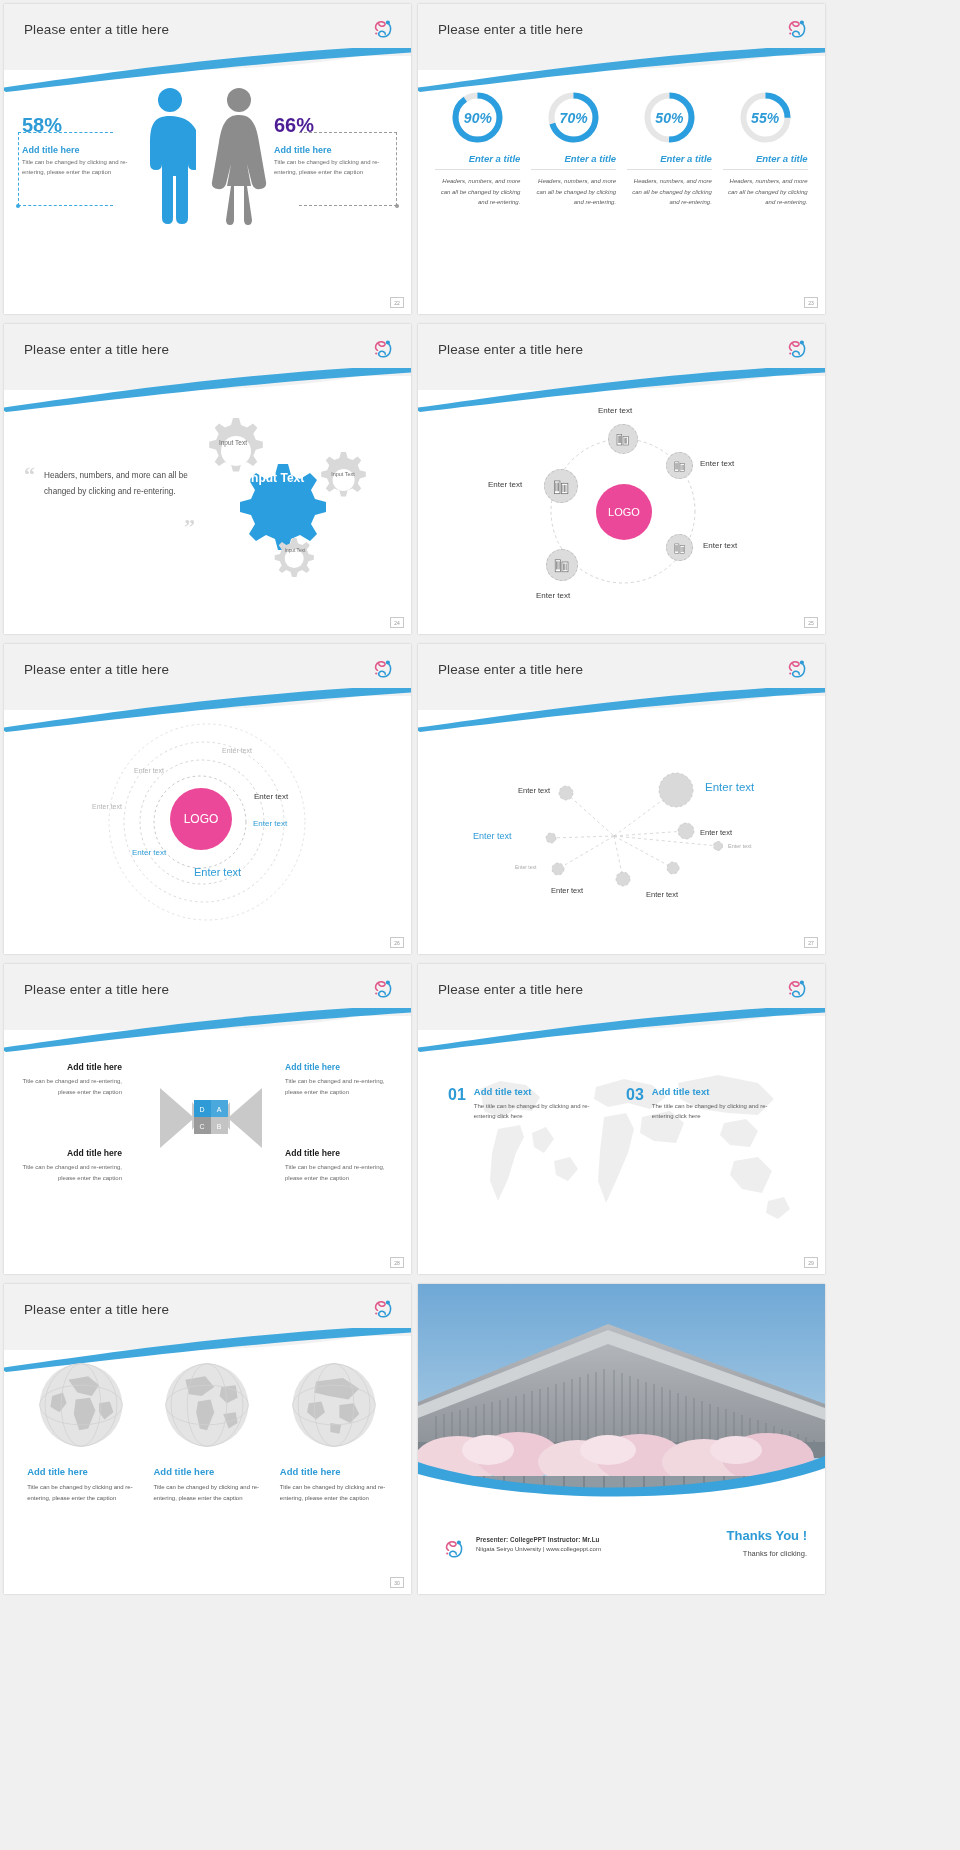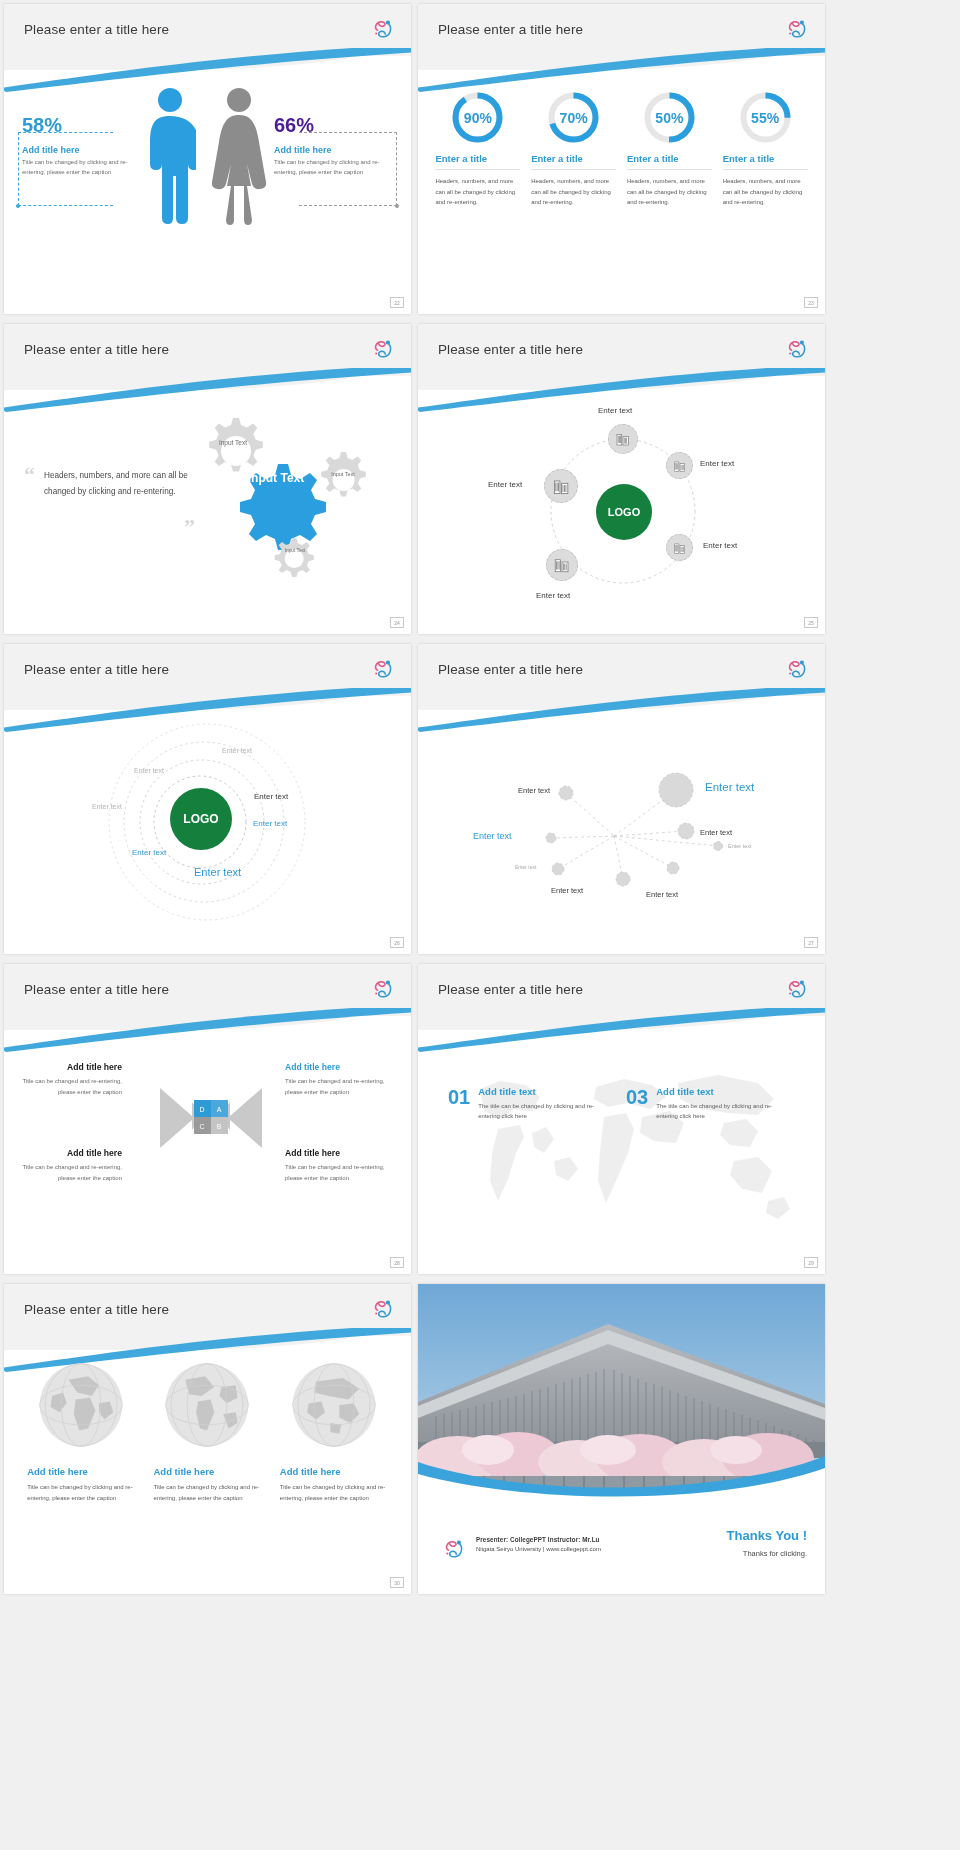--- a/index.html
+++ b/index.html
@@ -57,48 +57,48 @@
   .s1-dashR{position:absolute;right:14px;top:76px;width:98px;height:74px;border:1px dashed #9b9b9b;border-left:none;}
   .s1-dot{position:absolute;width:4px;height:4px;border-radius:50%;}
   .pct{font-size:20px;font-weight:bold;}
   .addt{font-size:9px;font-weight:bold;color:#2e9bd6;margin-bottom:3px;}
   .capt{font-size:6px;color:#6d6d6d;line-height:1.65;}
   .s1-left{position:absolute;left:18px;top:58px;width:110px;}
   .s1-right{position:absolute;left:270px;top:58px;width:120px;text-align:left;}
 
   
   .rings{position:absolute;top:34px;left:0;width:100%;display:flex;justify-content:space-around;padding:0 12px;}
-  .ringcol{width:85px;text-align:left;}
+  .ringcol{width:85px;text-align:right;font-style:italic;}
   .ring{position:relative;width:55px;height:55px;margin:0 auto;}
   .ring .num{position:absolute;inset:0;display:flex;align-items:center;justify-content:center;
     font-size:14px;font-weight:bold;color:#2e9bd6;}
   .ring-title{font-size:9.5px;font-weight:bold;color:#2e9bd6;margin-top:8px;padding-bottom:5px;border-bottom:1px solid #e0e0e0;}
   .ring-desc{font-size:6px;color:#5a5a5a;line-height:1.75;margin-top:6px;}
 
   
   .quote{position:absolute;left:40px;top:92px;width:160px;font-size:8.2px;color:#4a4a4a;line-height:2.0;}
   .qmark{position:absolute;font-size:22px;color:#d8d8d8;font-family:"Liberation Serif",serif;font-weight:bold;}
 
   
   .et{font-size:8px;color:#3b3b3b;}
   .et-blue{font-size:8px;color:#2e9bd6;}
   .et-gray{font-size:7px;color:#b4b4b4;}
   .logo-circle{
-    border-radius:50%;background:#15803d;color:#fff;display:flex;
-    align-items:center;justify-content:center;font-weight:bold;
+    border-radius:50%;background:#ec4899;color:#fff;display:flex;
+    align-items:center;justify-content:center;font-weight:normal;
   }
   .bldg{position:absolute;border-radius:50%;background:#dcdcdc;border:1px dashed #c0c0c0;
     display:flex;align-items:center;justify-content:center;}
 
   
   .s7t{font-size:8.6px;font-weight:bold;margin-bottom:4px;}
   .s7c{font-size:6px;color:#6b6b6b;line-height:1.8;}
 
   
-  .numbig{font-size:20px;font-weight:bold;color:#2e9bd6;}
+  .numbig{font-size:16px;font-weight:bold;color:#2e9bd6;}
   .s8t{font-size:9.5px;font-weight:bold;color:#2e9bd6;}
   .s8c{font-size:6px;color:#5d5d5d;line-height:1.7;}
 
   
   .g-title{font-size:9.5px;font-weight:bold;color:#2e9bd6;margin-bottom:5px;}
   .g-cap{font-size:6px;color:#5d5d5d;line-height:1.8;}
 
   
   .photo{position:absolute;left:0;top:0;width:100%;height:214px;overflow:hidden;}
   .thanks{position:absolute;right:18px;bottom:36px;text-align:right;}

